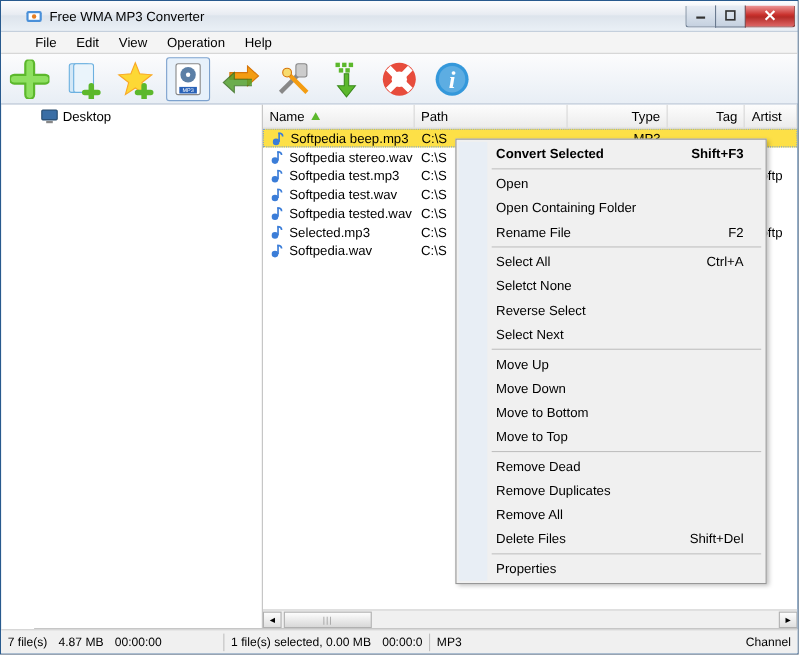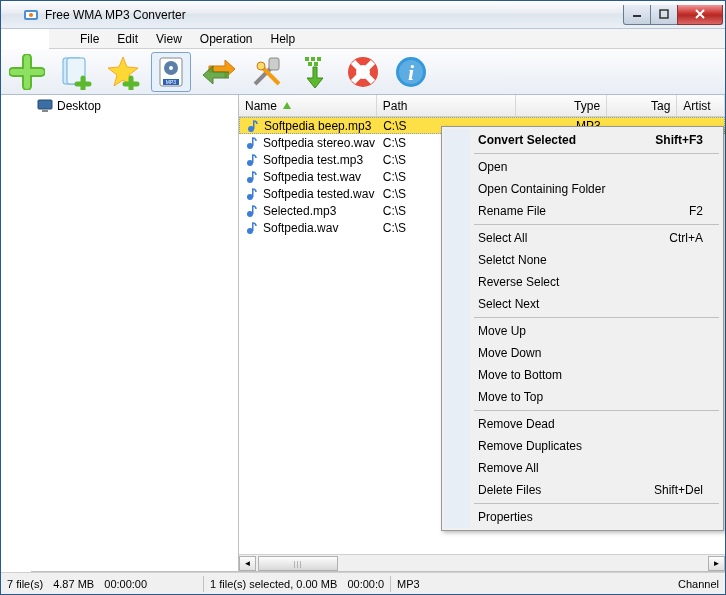--- a/index.html
+++ b/index.html
@@ -6,41 +6,41 @@
 body { font-family: "Segoe UI", Tahoma, sans-serif; font-size: 12px; background: #555; width: 726px; height: 595px; overflow: hidden; position: relative; }
 .window { width: 726px; height: 595px; background: #fff; border: 1px solid #285a8e; display: flex; flex-direction: column; }
 .titlebar { height: 28px; background: linear-gradient(to bottom, #fdfdfe, #e8ecf2 45%, #dde4ec 50%, #eaf0f6); display: flex; align-items: center; padding-left: 22px; border-bottom: 1px solid #b8c6d6; }
 .titlebar .icon { width: 16px; height: 16px; margin-right: 6px; }
 .titlebar .title { flex: 1; color: #000; font-size: 12px; }
 .win-buttons { display: flex; height: 20px; margin-right: 2px; }
 .win-btn { width: 28px; height: 20px; border: 1px solid #6a7a8f; border-top: none; display: flex; align-items: center; justify-content: center; margin-left: -1px; }
 .win-min { background: linear-gradient(to bottom, #e8edf4, #c5d1e0); border-bottom-left-radius: 3px; }
 .win-max { background: linear-gradient(to bottom, #e8edf4, #c5d1e0); }
 .win-close { width: 46px; background: linear-gradient(to bottom, #e99, #c9302c 45%, #b52b27 55%, #d66); border-bottom-right-radius: 3px; border-color: #8a3530; }
-.menubar { height: 20px; background: #f4f4f4; display: flex; align-items: center; padding-left: 22px; border-bottom: 1px solid #d0d0d0; margin-left: 48px; }
+.menubar { height: 20px; background: #f4f4f4; display: flex; align-items: center; padding-left: 22px; border-bottom: 1px solid #d0d0d0; }
 .menubar span { padding: 2px 9px; cursor: default; }
 .toolbar { height: 46px; background: linear-gradient(to bottom, #fcfcfd, #e8eef5); border-bottom: 1px solid #b0bed0; display: flex; align-items: center; padding-left: 6px; gap: 8px; }
 .tool-icon { width: 40px; height: 40px; display: flex; align-items: center; justify-content: center; }
 .main { flex: 1; display: flex; border-bottom: 1px solid #c0c0c0; overflow: hidden; margin-left: 30px; }
 .tree { width: 208px; border-right: 1px solid #c0c0c0; padding: 2px; }
 .tree-item { display: flex; align-items: center; gap: 4px; padding: 2px 4px; }
 .list-area { flex: 1; display: flex; flex-direction: column; overflow: hidden; }
 .list-header { height: 22px; background: linear-gradient(to bottom, #fdfdfd, #ececec); display: flex; border-bottom: 1px solid #d0d0d0; }
 .list-header .col { border-right: 1px solid #d8d8d8; padding: 3px 6px; display: flex; align-items: center; gap: 4px; }
 .list-body { flex: 1; overflow: hidden; }
 .row { height: 17px; display: flex; align-items: center; }
 .row.sel { background: #fde047; border: 1px dotted #7da2ce; }
 .row .cell { padding: 0 6px; overflow: hidden; white-space: nowrap; display: flex; align-items: center; gap: 4px; }
 .music-icon { width: 14px; height: 14px; display: inline-flex; align-items: center; justify-content: center; }
 .hscroll { height: 17px; background: #f0f0f0; border-top: 1px solid #d0d0d0; display: flex; align-items: center; }
 .hscroll-btn { width: 17px; height: 15px; background: linear-gradient(to bottom,#fdfdfd,#e0e0e0); border: 1px solid #b0b0b0; display: flex; align-items: center; justify-content: center; font-size: 8px; }
 .hscroll-thumb { width: 80px; height: 15px; background: linear-gradient(to bottom,#fdfdfd,#d8d8d8); border: 1px solid #b0b0b0; margin-left: 2px; display: flex; align-items: center; justify-content: center; letter-spacing: 1px; color: #999; font-size: 8px; }
 .statusbar { height: 22px; background: #f0f0f0; display: flex; align-items: center; padding: 0 6px; font-size: 11px; gap: 2px; border-top: 1px solid #d0d0d0; }
 .status-sep { width: 1px; height: 16px; background: #c0c0c0; margin: 0 4px; }
-.context-menu { position: absolute; left: 414px; top: 126px; width: 283px; background: #f0f0f0; border: 1px solid #979797; box-shadow: 2px 2px 4px rgba(0,0,0,0.25); padding: 2px; margin-left: 27px; }
+.context-menu { position: absolute; left: 414px; top: 126px; width: 283px; background: #f0f0f0; border: 1px solid #979797; box-shadow: 2px 2px 4px rgba(0,0,0,0.25); padding: 2px; }
 .context-menu .gutter { position: absolute; left: 2px; top: 2px; bottom: 2px; width: 26px; background: #e8eef5; }
 .cm-item { height: 22px; display: flex; align-items: center; padding-left: 34px; padding-right: 18px; position: relative; cursor: default; }
 .cm-item.bold { font-weight: bold; }
 .cm-item .shortcut { margin-left: auto; }
 .cm-sep { height: 1px; background: #c0c0c0; margin: 2px 2px 2px 30px; position: relative; }
 .col-name { width: 146px; }
 .col-path { width: 148px; }
 .col-type { width: 96px; text-align: right; }
 .col-tag { width: 74px; text-align: right; }
 .col-artist { width: 50px; }

